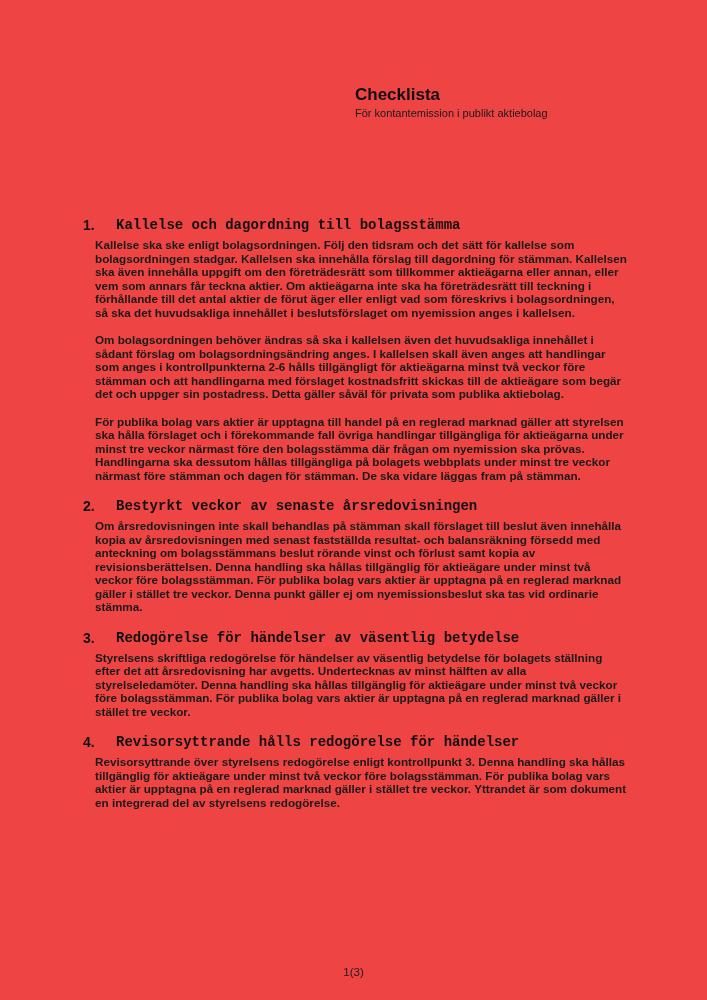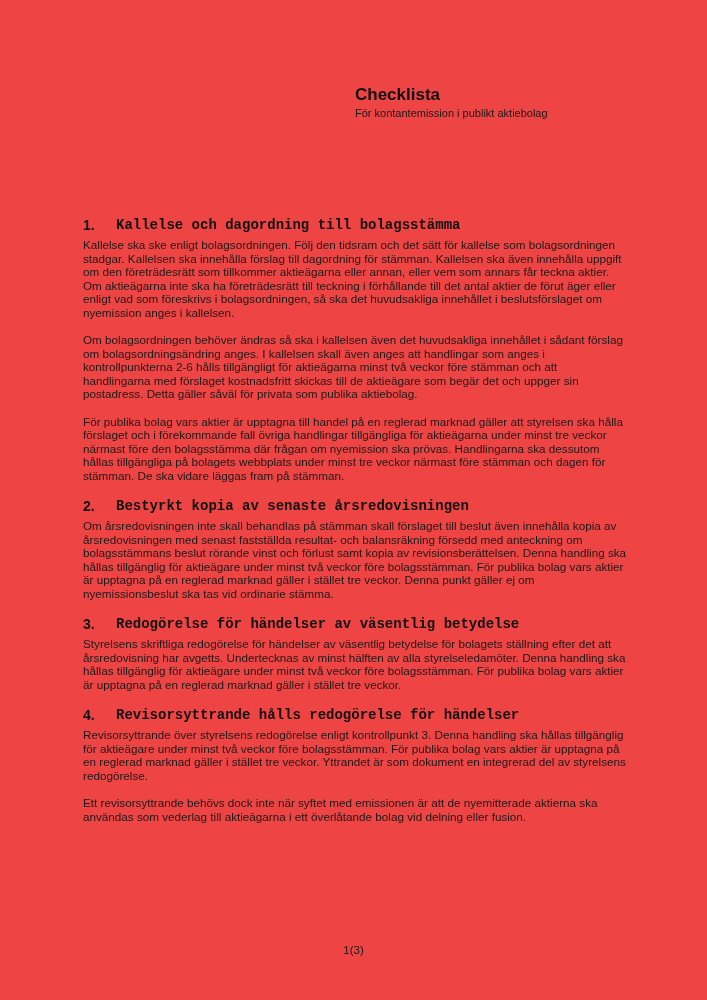--- a/index.html
+++ b/index.html
@@ -52,30 +52,31 @@
     margin-top: 0;
   }
   .sec-num {
     flex: 0 0 33px;
   }
   .sec-title {
     flex: 1;
     font-family: Liberation Mono, monospace;
   }
   .content p {
-    margin: 0 0 14px 0;
+    margin: 0 0 14px 12px;
     font-size: 11.7px;
     line-height: 13.5px;
     color: #1a1a1a;
     text-align: left;
+    font-weight: bold;
   }
   .page-footer {
     position: absolute;
     left: 0;
-    top: 944px;
+    top: 966px;
     width: 100%;
     text-align: center;
     font-size: 11.5px;
     color: #1a1a1a;
   }
 </style>
 </head>
 <body>
 
 <div class="page">
@@ -93,40 +94,39 @@
         <span class="sec-title">Kallelse och dagordning till bolagsstämma</span>
       </h2>
       <p>Kallelse ska ske enligt bolagsordningen. Följ den tidsram och det sätt för kallelse som bolagsordningen stadgar. Kallelsen ska innehålla förslag till dagordning för stämman. Kallelsen ska även innehålla uppgift om den företrädesrätt som tillkommer aktieägarna eller annan, eller vem som annars får teckna aktier. Om aktieägarna inte ska ha företrädesrätt till teckning i förhållande till det antal aktier de förut äger eller enligt vad som föreskrivs i bolagsordningen, så ska det huvudsakliga innehållet i beslutsförslaget om nyemission anges i kallelsen.</p>
       <p>Om bolagsordningen behöver ändras så ska i kallelsen även det huvudsakliga innehållet i sådant förslag om bolagsordningsändring anges. I kallelsen skall även anges att handlingar som anges i kontrollpunkterna 2-6 hålls tillgängligt för aktieägarna minst två veckor före stämman och att handlingarna med förslaget kostnadsfritt skickas till de aktieägare som begär det och uppger sin postadress. Detta gäller såväl för privata som publika aktiebolag.</p>
       <p>För publika bolag vars aktier är upptagna till handel på en reglerad marknad gäller att styrelsen ska hålla förslaget och i förekommande fall övriga handlingar tillgängliga för aktieägarna under minst tre veckor närmast före den bolagsstämma där frågan om nyemission ska prövas. Handlingarna ska dessutom hållas tillgängliga på bolagets webbplats under minst tre veckor närmast före stämman och dagen för stämman. De ska vidare läggas fram på stämman.</p>
     </section>
 
     <section>
       <h2 class="sec-heading">
         <span class="sec-num">2.</span>
-        <span class="sec-title">Bestyrkt kopia av senaste årsredovisningen</span>
+        <span class="sec-title">Bestyrkt veckor av senaste årsredovisningen</span>
       </h2>
       <p>Om årsredovisningen inte skall behandlas på stämman skall förslaget till beslut även innehålla kopia av årsredovisningen med senast fastställda resultat- och balansräkning försedd med anteckning om bolagsstämmans beslut rörande vinst och förlust samt kopia av revisionsberättelsen. Denna handling ska hållas tillgänglig för aktieägare under minst två veckor före bolagsstämman. För publika bolag vars aktier är upptagna på en reglerad marknad gäller i stället tre veckor. Denna punkt gäller ej om nyemissionsbeslut ska tas vid ordinarie stämma.</p>
     </section>
 
     <section>
       <h2 class="sec-heading">
         <span class="sec-num">3.</span>
         <span class="sec-title">Redogörelse för händelser av väsentlig betydelse</span>
       </h2>
       <p>Styrelsens skriftliga redogörelse för händelser av väsentlig betydelse för bolagets ställning efter det att årsredovisning har avgetts. Undertecknas av minst hälften av alla styrelseledamöter. Denna handling ska hållas tillgänglig för aktieägare under minst två veckor före bolagsstämman. För publika bolag vars aktier är upptagna på en reglerad marknad gäller i stället tre veckor.</p>
     </section>
 
     <section>
       <h2 class="sec-heading">
         <span class="sec-num">4.</span>
         <span class="sec-title">Revisorsyttrande hålls redogörelse för händelser</span>
       </h2>
       <p>Revisorsyttrande över styrelsens redogörelse enligt kontrollpunkt 3. Denna handling ska hållas tillgänglig för aktieägare under minst två veckor före bolagsstämman. För publika bolag vars aktier är upptagna på en reglerad marknad gäller i stället tre veckor. Yttrandet är som dokument en integrerad del av styrelsens redogörelse.</p>
-      <p>Ett revisorsyttrande behövs dock inte när syftet med emissionen är att de nyemitterade aktierna ska användas som vederlag till aktieägarna i ett överlåtande bolag vid delning eller fusion.</p>
     </section>
 
   </main>
 
   <footer class="page-footer">
     <span>1(3)</span>
   </footer>
 
 </div>
 

